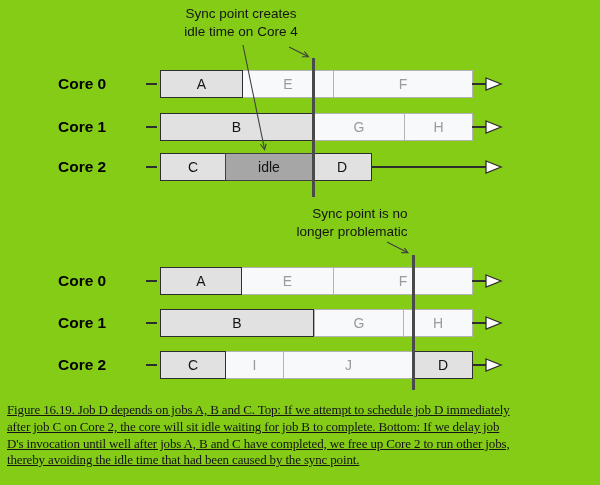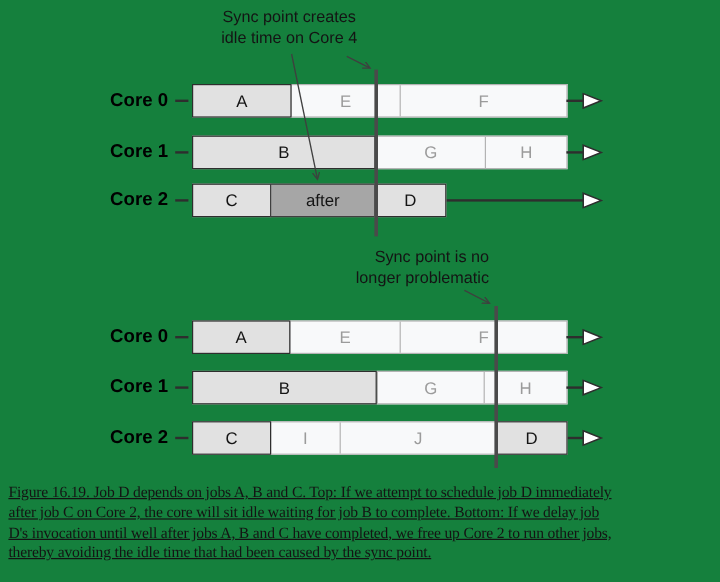--- a/index.html
+++ b/index.html
@@ -1,21 +1,21 @@
 <!DOCTYPE html>
 <html><head>
 <meta charset="utf-8">
 <style>
   html,body { margin:0; padding:0; background:#ffffff; }
   #stage {
-    position:relative; width:600px; height:485px; background:#15803d;
+    position:relative; width:600px; height:485px; background:#84cc16;
     overflow:hidden; font-family:"Liberation Sans", sans-serif;
   }
   .core-label {
-    position:absolute; width:82px; text-align:right;
+    position:absolute; width:82px; 
     font-weight:bold; font-size:15.5px; color:#000; line-height:20px;
   }
   .dash { position:absolute; width:11px; height:2px; background:#2e2e2e; }
   .job {
     position:absolute; box-sizing:border-box; height:28px;
     background:#e1e1e1; border:1.5px solid #2e2e2e; z-index:3;
     display:flex; align-items:center; justify-content:center;
     font-size:14px; color:#141414;
   }
   .job.idle { background:#a6a6a6; border-color:#3f3f3f; }
@@ -78,21 +78,21 @@
   </div>
   <div class="job" style="left:160px; top:113px; width:153px;">B</div>
   <div class="tail" style="left:472px; top:126px; width:15px;"></div>
   <svg class="ahead" style="left:485px; top:120px;" width="18" height="14">
     <path d="M1,1 L16,7 L1,13 Z" fill="#ffffff" stroke="#2e2e2e" stroke-width="1.3"></path>
   </svg>
 
   <div class="core-label" style="left:58px; top:157px;">Core 2</div>
   <div class="dash" style="left:146px; top:166px;"></div>
   <div class="job" style="left:160px; top:153px; width:66px;">C</div>
-  <div class="job idle" style="left:225px; top:153px; width:88px;">after</div>
+  <div class="job idle" style="left:225px; top:153px; width:88px;">idle</div>
   <div class="job" style="left:312px; top:153px; width:60px;">D</div>
   <div class="tail" style="left:371px; top:166px; width:116px;"></div>
   <svg class="ahead" style="left:485px; top:160px;" width="18" height="14">
     <path d="M1,1 L16,7 L1,13 Z" fill="#ffffff" stroke="#2e2e2e" stroke-width="1.3"></path>
   </svg>
 
   <div class="sync" style="left:311.5px; top:58px; height:139px;"></div>
 
   <div class="anno" style="left:352px; top:205px;text-align:right;">
     <div>Sync point is no</div>

